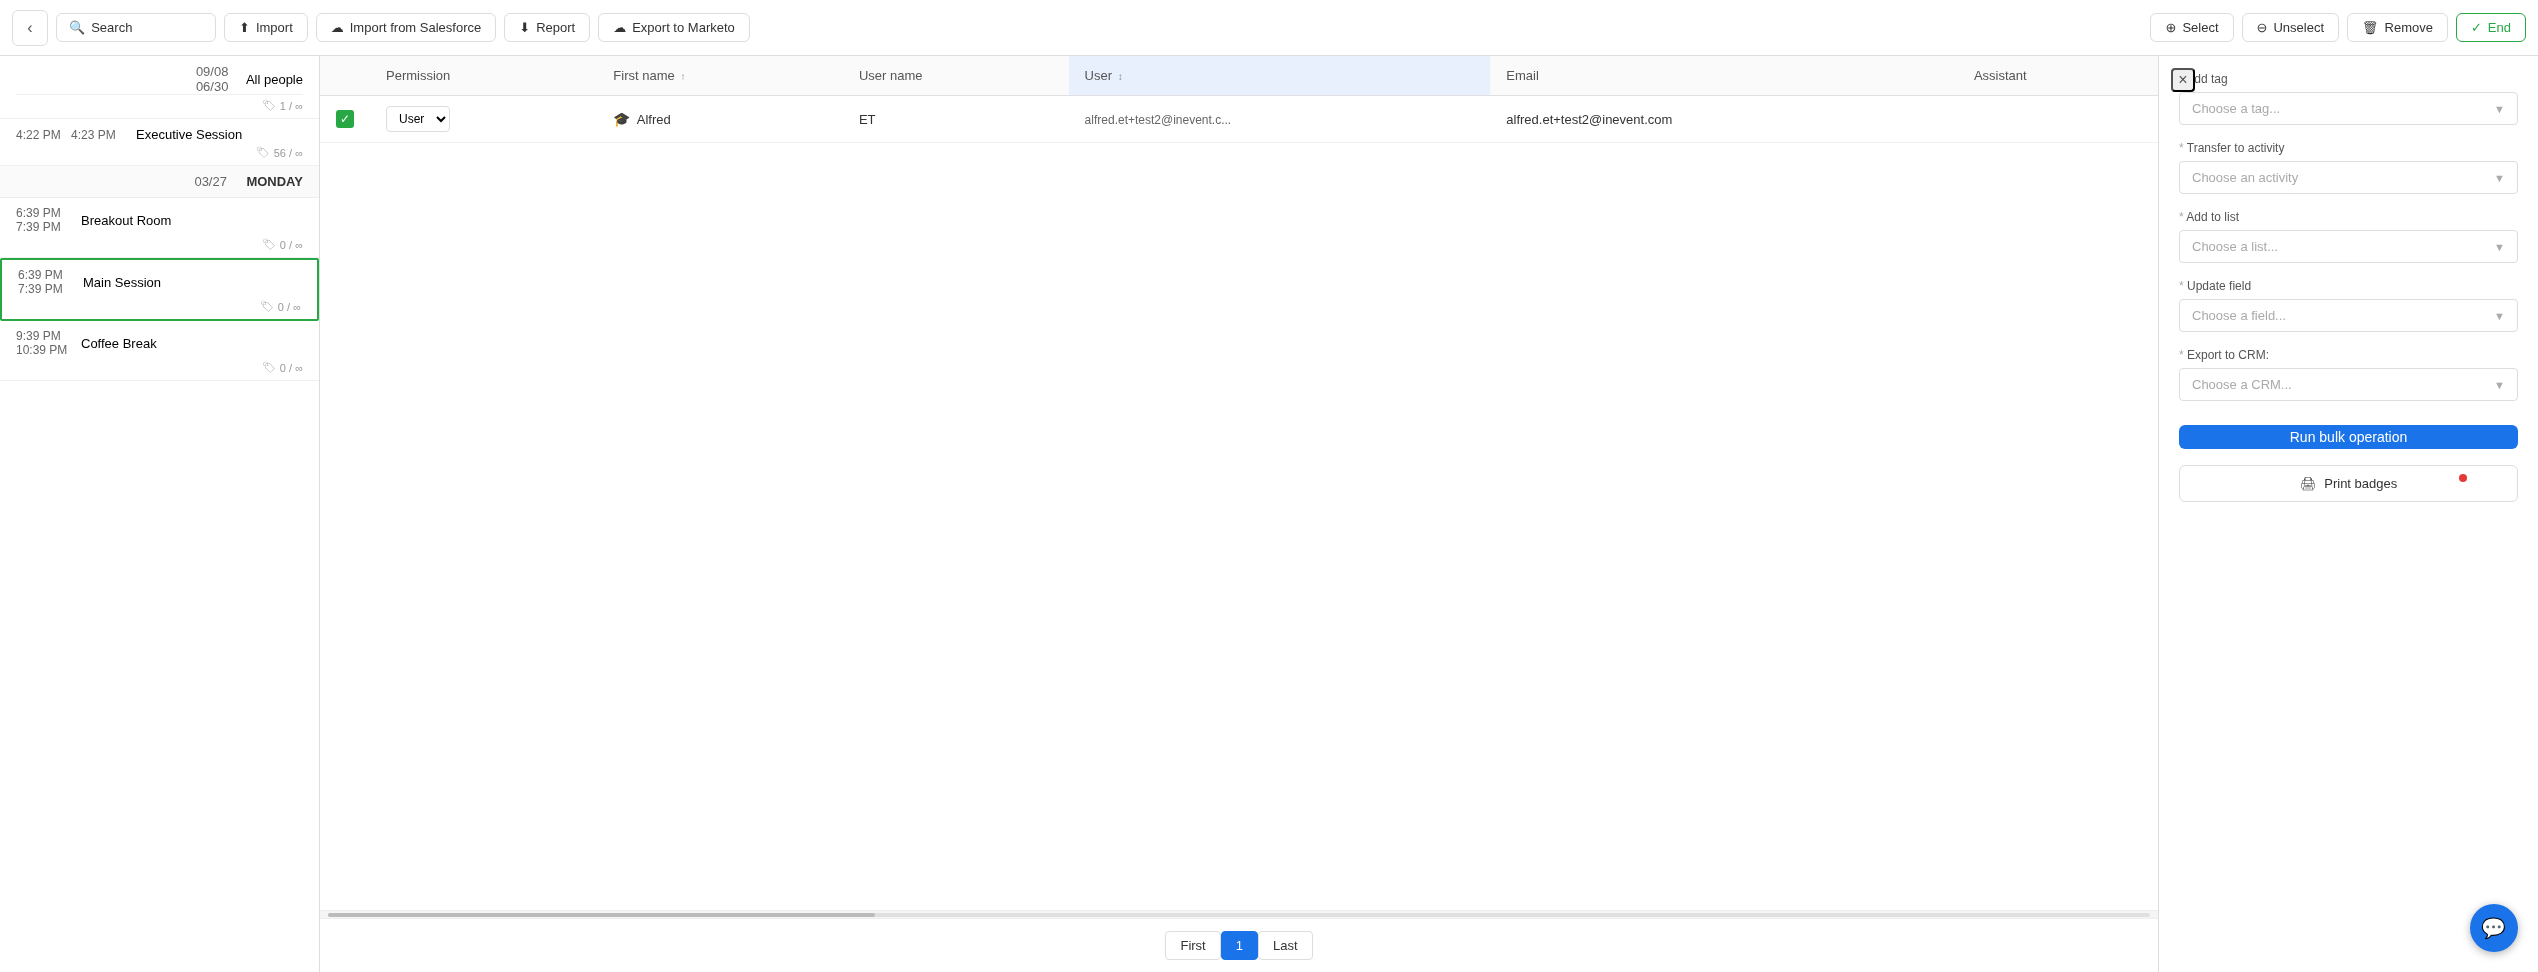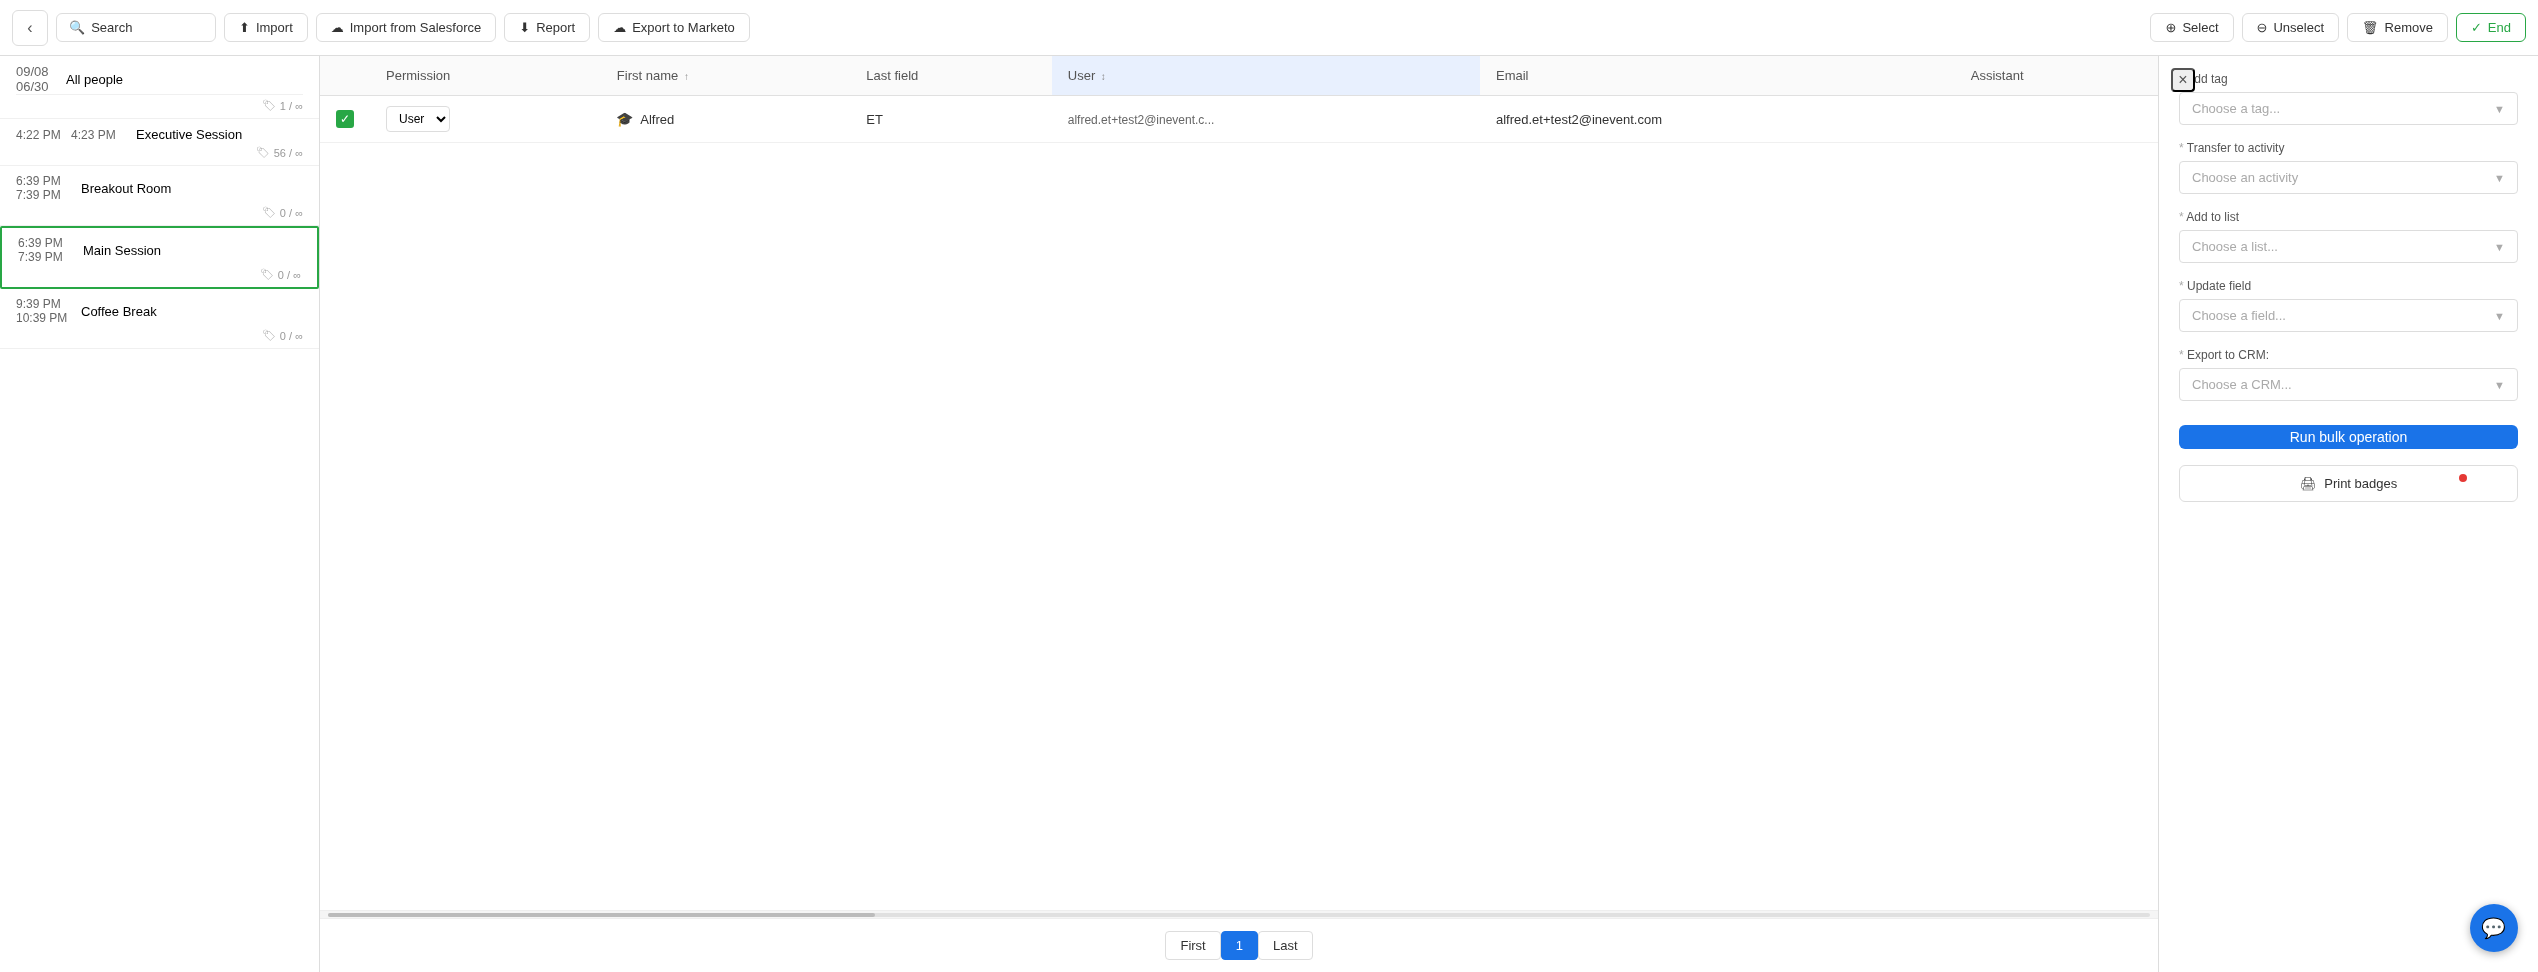--- a/index.html
+++ b/index.html
@@ -40,20 +40,21 @@
     }
 
     
     .sidebar {
       width: 320px; background: #fff; border-right: 1px solid #ddd;
       overflow-y: auto; flex-shrink: 0;
     }
     .sidebar-date-header {
       display: flex; align-items: center; padding: 8px 16px; gap: 12px;
       border-bottom: 1px solid #f0f0f0;
+      justify-content: flex-end;
     }
     .sidebar-date { font-size: 13px; color: #666; min-width: 40px; }
     .sidebar-date-label { font-size: 13px; font-weight: 500; color: #333; }
     .sidebar-item {
       display: flex; flex-direction: column; padding: 8px 16px 6px 16px;
       border-bottom: 1px solid #f0f0f0; cursor: pointer;
     }
     .sidebar-item.active { border: 2px solid #28a745; border-radius: 2px; }
     .sidebar-item-top { display: flex; align-items: center; gap: 10px; }
     .sidebar-time { font-size: 12px; color: #666; min-width: 55px; }
@@ -242,20 +243,24 @@
         <span class="sidebar-title">Executive Session</span>
       </div>
       <div class="sidebar-item-bottom">
         <div class="sidebar-tags">
           <span class="tag-icon">🏷</span>
           <span>56 / ∞</span>
         </div>
       </div>
     </div>
 
+    <div class="sidebar-date-header" style="background:#fafafa; border-bottom:1px solid #eee;">
+      <span class="sidebar-date">03/27</span>
+      <span class="sidebar-date-label" style="font-weight:700; color:#333;">MONDAY</span>
+    </div>
 
     <div class="sidebar-item">
       <div class="sidebar-item-top">
         <div style="display:flex; flex-direction:column; min-width:55px;">
           <span class="sidebar-time">6:39 PM</span>
           <span class="sidebar-time">7:39 PM</span>
         </div>
         <span class="sidebar-title">Breakout Room</span>
       </div>
       <div class="sidebar-item-bottom">
@@ -307,21 +312,21 @@
           <tr>
             <th class="checkbox-cell"></th>
             <th>
               <span>Permission</span>
             </th>
             <th style="cursor:pointer;">
               <span>First name</span>
               <span class="sort-icon">↑</span>
             </th>
             <th>
-              <span>Last field</span>
+              <span>User name</span>
             </th>
             <th class="user-col" style="cursor:pointer;">
               <span>User</span>
               <span class="sort-icon">↕</span>
             </th>
             <th>
               <span>Email</span>
             </th>
             <th>
               <span>Assistant</span>

